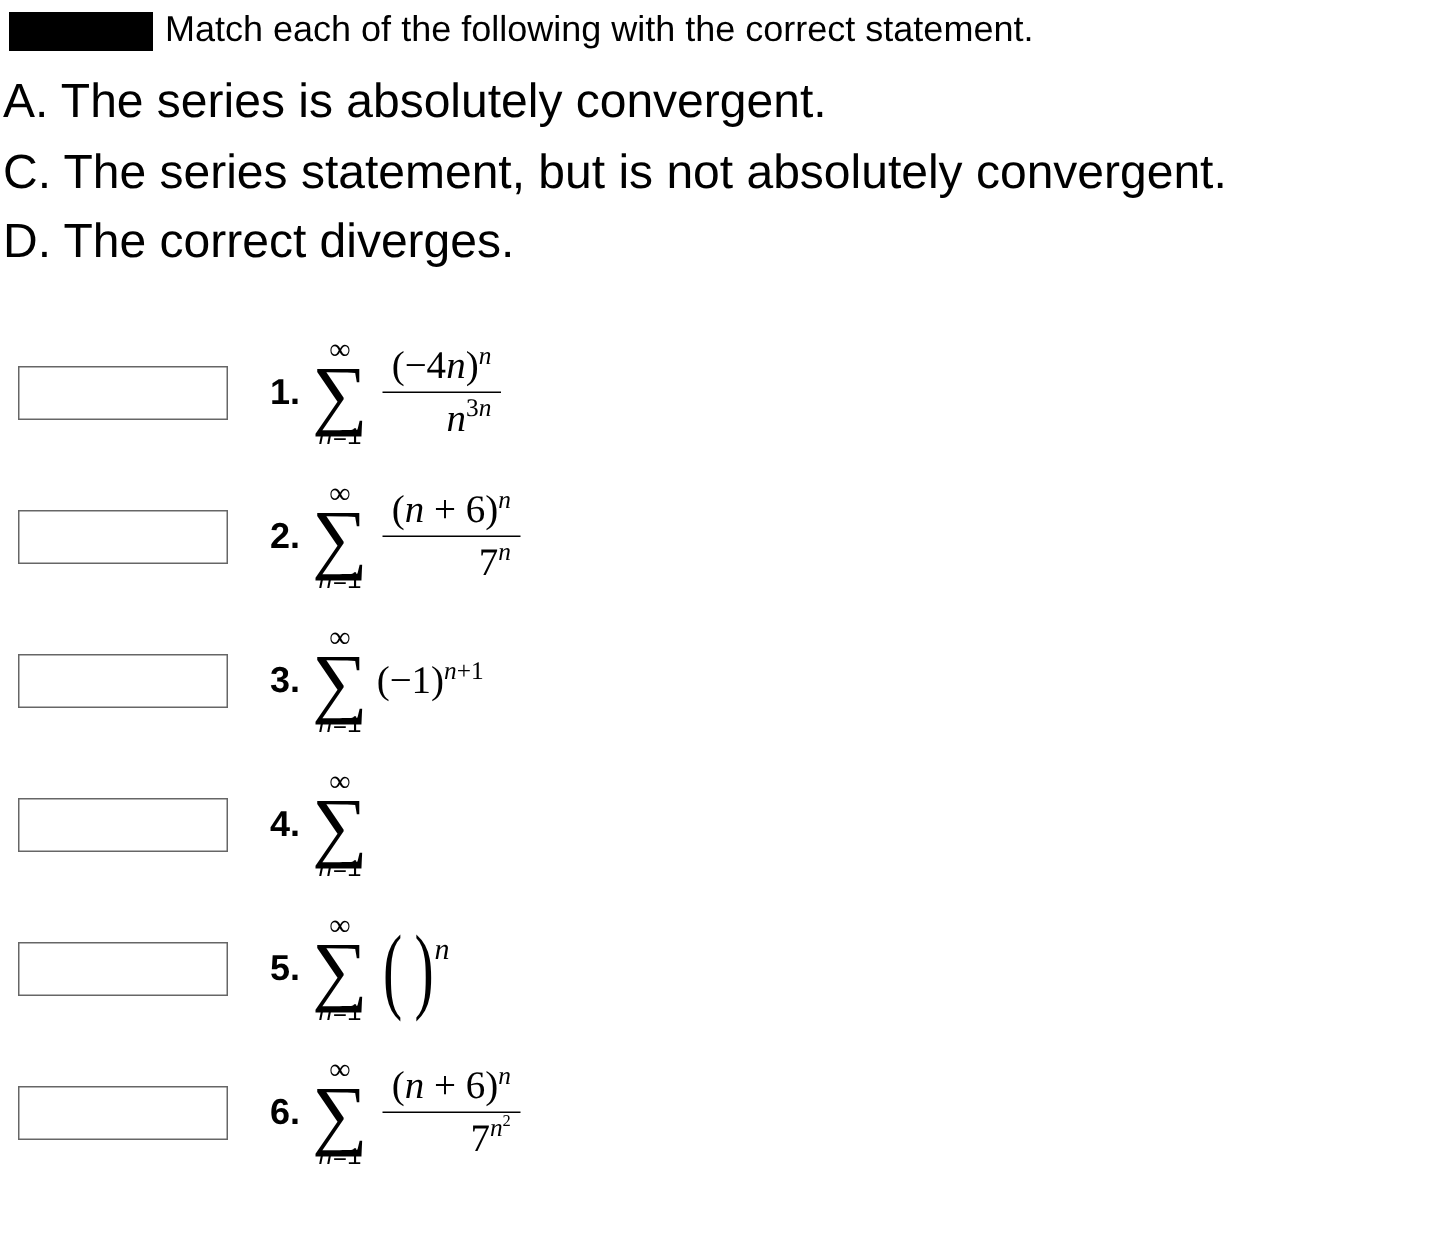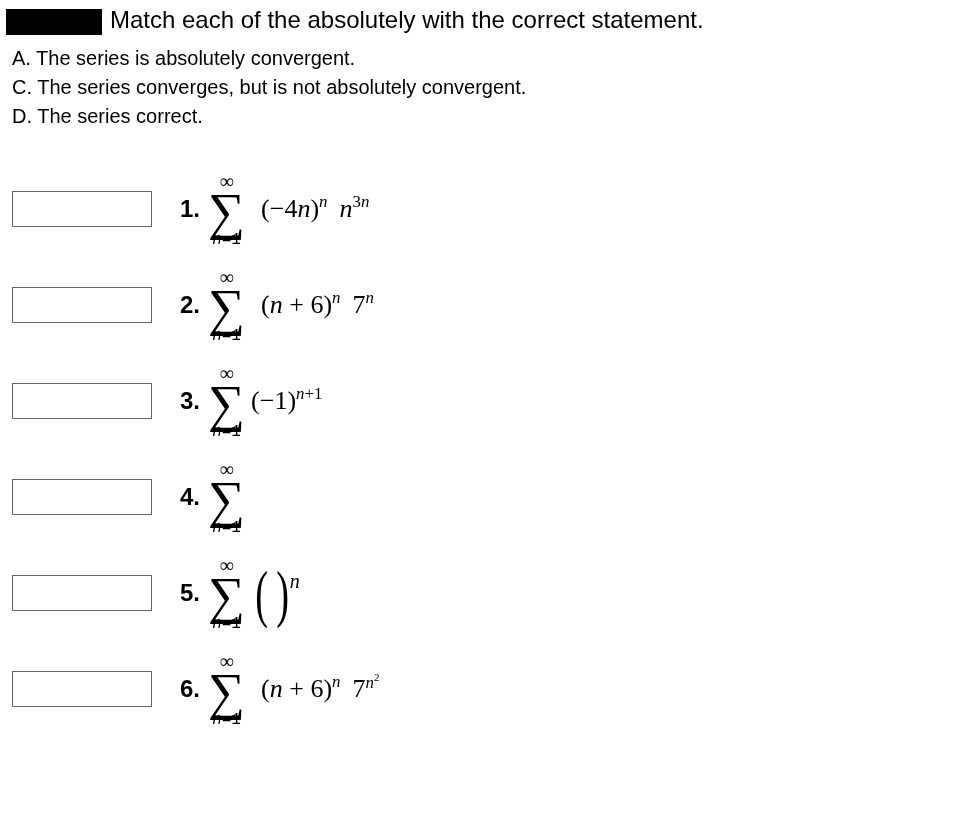--- a/index.html
+++ b/index.html
@@ -17,22 +17,22 @@
   }
   .blackbox {
     display: inline-block;
     width: 96px;
     height: 26px;
     background: #000;
     vertical-align: middle;
     margin-right: 8px;
   }
   .options {
-    padding: 0 6px 30px 12px;
-    font-size: 20px;
+    padding: 0 6px 30px 2px;
+    font-size: 32px;
     line-height: 1.45;
   }
   .problems {
     padding: 0 12px 20px 12px;
   }
   .row {
     display: flex;
     align-items: center;
     margin-bottom: 0px;
     min-height: 96px;
@@ -74,21 +74,21 @@
     line-height: 0.8;
   }
   .sig-bot {
     font-size: 16px;
     font-style: italic;
     font-family: Liberation Mono, monospace;
   }
   .sig-bot .eq { font-style: normal; }
   .frac {
     display: inline-flex;
-    flex-direction: row;
+    flex-direction: column;
     align-items: flex-end;
     vertical-align: middle;
     margin: 0 4px;
   }
   .frac .top, .frac .bot {
     padding: 0 6px;
     white-space: nowrap;
   }
   .frac .bar {
     border-top: 1.5px solid #000;
@@ -113,27 +113,27 @@
     margin-left: -4px;
   }
   sup { font-size: 0.65em; vertical-align: super; line-height: 0; }
   .it { font-style: italic; }
   .term { white-space: nowrap; text-align: right; }
 </style>
 </head>
 <body>
 
 <div class="header">
-  <span class="blackbox"></span><span>Match each of the absolutely with the correct statement.</span>
+  <span class="blackbox"></span><span>Match each of the following with the correct statement.</span>
 </div>
 
 <div class="options">
   <div>A. The series is absolutely convergent.</div>
-  <div>C. The series converges, but is not absolutely convergent.</div>
-  <div>D. The series correct.</div>
+  <div>C. The series statement, but is not absolutely convergent.</div>
+  <div>D. The correct diverges.</div>
 </div>
 
 <div class="problems" id="problems">
     <div class="row">
     <input class="answer-input" type="text" style="">
     <span class="num">1.</span>
     <span class="formula">
       <span class="sigma-block">
     <span class="sig-top">∞</span>
     <span class="sig-sym">∑</span>

